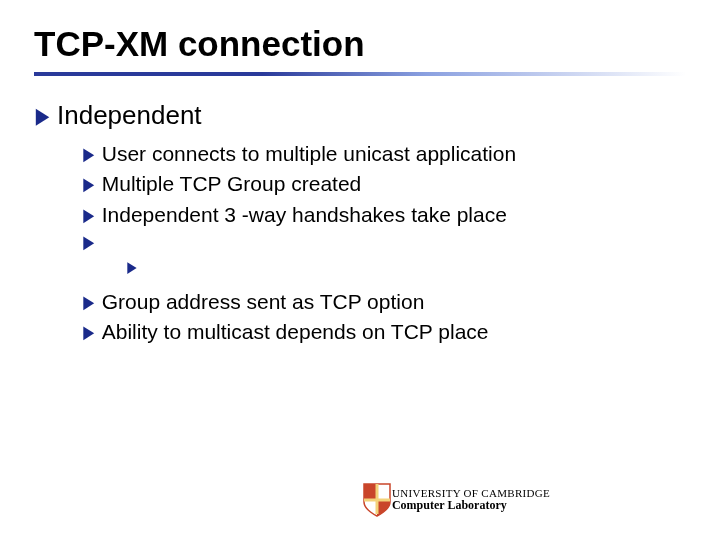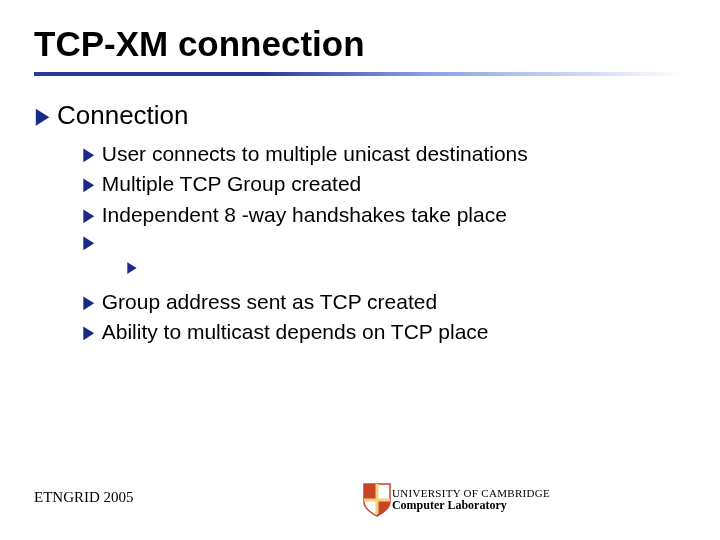--- a/index.html
+++ b/index.html
@@ -108,55 +108,54 @@
 
 <div class="slide">
 
   <div class="title">TCP-XM connection</div>
   <div class="title-rule"></div>
 
   <div class="content">
 
     <div class="lvl1">
       <span class="bullet">▶</span>
-      <span>Connection</span>
+      <span>Independent</span>
     </div>
 
     <div class="lvl2">
       <span class="bullet">▶</span>
-      <span>User connects to multiple unicast destinations</span>
+      <span>User connects to multiple unicast application</span>
     </div>
     <div class="lvl2">
       <span class="bullet">▶</span>
       <span>Multiple TCP Group created</span>
     </div>
     <div class="lvl2">
       <span class="bullet">▶</span>
-      <span>Independent 8 -way handshakes take place</span>
+      <span>Independent 3 -way handshakes take place</span>
     </div>
     <div class="lvl2">
       <span class="bullet">▶</span>
     </div>
 
     <div class="lvl3">
       <span class="bullet">▶</span>
     </div>
 
     <div class="lvl2 lvl2-group-gap">
       <span class="bullet">▶</span>
-      <span>Group address sent as TCP created</span>
+      <span>Group address sent as TCP option</span>
     </div>
     <div class="lvl2">
       <span class="bullet">▶</span>
       <span>Ability to multicast depends on TCP place</span>
     </div>
 
   </div>
 
-  <div class="footer-text">ETNGRID 2005</div>
 
   <div class="footer-logo">
     <svg width="30" height="36" viewBox="0 0 30 36">
       <path d="M2 2 H28 V20 C28 28 15 34 15 34 C15 34 2 28 2 20 Z" fill="#fff" stroke="#c9452a" stroke-width="1.5"></path>
       <path d="M2 2 H15 V18 H2 Z" fill="#c9452a"></path>
       <path d="M15 18 H28 V20 C28 28 15 34 15 34 Z" fill="#c9452a"></path>
       <rect x="13.5" y="2" width="3" height="30" fill="#f3d27a"></rect>
       <rect x="2" y="16.5" width="26" height="3" fill="#f3d27a"></rect>
     </svg>
     <div class="logo-text">

